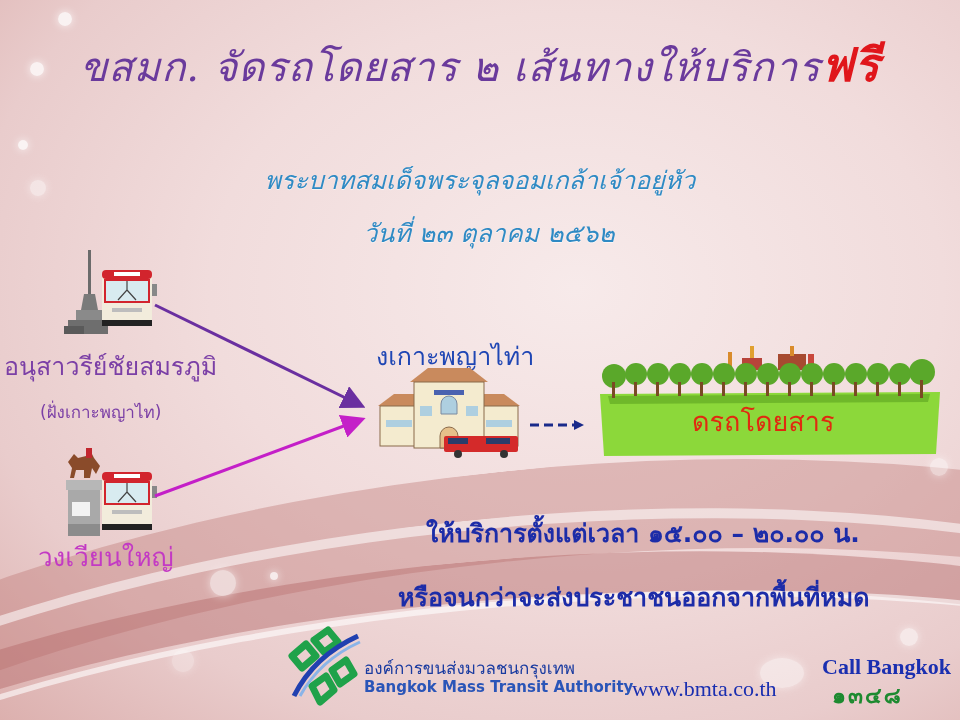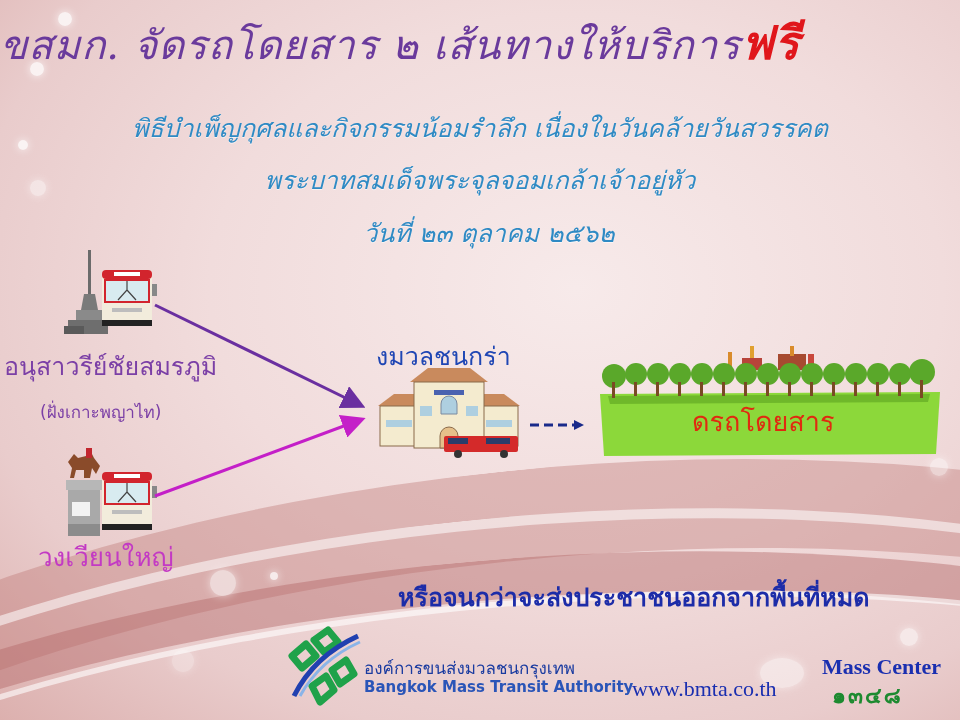--- a/index.html
+++ b/index.html
@@ -15,21 +15,21 @@
   .sw3 { left: -500px; top: 470px; width: 1900px; height: 700px;
     border: 90px solid rgba(190,120,118,0.40); border-left-color: transparent; border-bottom-color: transparent; transform: rotate(-6deg); }
   .sw4 { left: -420px; top: 520px; width: 1800px; height: 640px;
     border: 10px solid rgba(255,255,255,0.55); border-left-color: transparent; border-bottom-color: transparent; transform: rotate(-6deg); }
   .sw5 { left: -460px; top: 560px; width: 1850px; height: 620px;
     border: 40px solid rgba(180,105,105,0.45); border-left-color: transparent; border-bottom-color: transparent; transform: rotate(-5deg); }
   .sw6 { left: -380px; top: 600px; width: 1800px; height: 560px;
     border: 6px solid rgba(255,255,255,0.6); border-left-color: transparent; border-bottom-color: transparent; transform: rotate(-5deg); }
   .bokeh { position: absolute; border-radius: 50%; background: rgba(255,255,255,0.75); box-shadow: 0 0 8px rgba(255,255,255,0.8); }
 
-  .title { position: absolute; left: 0; right: 0; top: 6px; 
+  .title { position: absolute; left: 0; right: 0; top: 28px; text-align: center;
     font-family: "DejaVu Serif", "Liberation Serif", serif; font-style: italic;
     font-size: 40px; color: #6a3a9c; letter-spacing: 1px; white-space: nowrap; }
   .title .free { color: #e0161b; font-weight: bold; font-size: 46px; }
   .subtitle { position: absolute; left: 0; right: 0; text-align: center;
     font-family: "DejaVu Serif", "Liberation Serif", serif; font-style: italic;
     color: #2f8ac4; font-size: 25px; white-space: nowrap; text-shadow: 0 1px 0 rgba(255,255,255,0.6); }
   .sub1 { top: 108px; }
   .sub2 { top: 160px; }
   .sub3 { top: 213px; padding-left: 18px; }
 
@@ -68,21 +68,20 @@
   <div class="bokeh" style="left:210px;top:570px;width:26px;height:26px;opacity:.7"></div>
   <div class="bokeh" style="left:270px;top:572px;width:8px;height:8px"></div>
   <div class="bokeh" style="left:172px;top:650px;width:22px;height:22px;opacity:.4"></div>
   <div class="bokeh" style="left:760px;top:658px;width:44px;height:30px;opacity:.6"></div>
   <div class="bokeh" style="left:900px;top:628px;width:18px;height:18px;opacity:.7"></div>
   <div class="bokeh" style="left:930px;top:458px;width:18px;height:18px;opacity:.6"></div>
 
   <div class="title">
     <span>ขสมก. จัดรถโดยสาร ๒ เส้นทางให้บริการ</span><span class="free">ฟรี</span>
   </div>
-  <div class="subtitle sub1">พิธีบำเพ็ญกุศลและกิจกรรมน้อมรำลึก  เนื่องในวันคล้ายวันสวรรคต</div>
   <div class="subtitle sub2">พระบาทสมเด็จพระจุลจอมเกล้าเจ้าอยู่หัว</div>
   <div class="subtitle sub3">วันที่ ๒๓ ตุลาคม ๒๕๖๒</div>
 
   <svg class="icon" style="left:62px;top:250px" width="96" height="86" viewBox="0 0 96 86">
     <rect x="26" y="0" width="3" height="44" fill="#6b6b6b"></rect>
     <polygon points="22,44 33,44 36,60 19,60" fill="#7a7a7a"></polygon>
     <rect x="14" y="60" width="28" height="10" fill="#8a8a8a"></rect>
     <rect x="6" y="70" width="40" height="14" fill="#6e6e6e"></rect>
     <rect x="2" y="76" width="20" height="8" fill="#5a5a5a"></rect>
     <rect x="40" y="20" width="50" height="56" rx="4" fill="#f2ecdc"></rect>
@@ -121,21 +120,21 @@
           <polygon points="0,0 8,4 0,8" fill="#6a2fa0"></polygon>
         </marker>
       <marker id="ah2" markerWidth="8" markerHeight="8" refX="6" refY="4" orient="auto">
           <polygon points="0,0 8,4 0,8" fill="#c41fc8"></polygon>
         </marker>
     </defs>
     <line x1="5" y1="15" x2="210" y2="115" stroke="#6a2fa0" stroke-width="3" marker-end="url(#ah1)"></line>
     <line x1="5" y1="206" x2="210" y2="130" stroke="#c41fc8" stroke-width="3" marker-end="url(#ah2)"></line>
   </svg>
 
-  <div class="label lbl-lottery">งมวลชนกร่า</div>
+  <div class="label lbl-lottery">งเกาะพญาไท่า</div>
   <svg class="icon" style="left:374px;top:366px" width="150" height="96" viewBox="0 0 150 96">
     <polygon points="4,40 20,28 44,28 44,40" fill="#c98a5d"></polygon>
     <polygon points="146,40 130,28 106,28 106,40" fill="#c98a5d"></polygon>
     <rect x="6" y="40" width="40" height="40" fill="#f4ebcf" stroke="#8a6a4a"></rect>
     <rect x="104" y="40" width="40" height="40" fill="#f4ebcf" stroke="#8a6a4a"></rect>
     <polygon points="36,16 54,2 96,2 114,16" fill="#c98a5d"></polygon>
     <rect x="40" y="16" width="70" height="66" fill="#f4ebcf" stroke="#8a6a4a"></rect>
     <rect x="60" y="24" width="30" height="5" fill="#4a62b0"></rect>
     <path d="M67 38 a8 8 0 0 1 16 0 v10 h-16 z" fill="#aecfe0" stroke="#7a8aa0"></path>
     <rect x="12" y="54" width="26" height="7" fill="#aecfe0"></rect>
@@ -194,30 +193,31 @@
         <rect x="210" y="38" width="3" height="14"></rect>
         <rect x="232" y="38" width="3" height="14"></rect>
         <rect x="254" y="38" width="3" height="14"></rect>
       <rect x="276" y="38" width="3" height="14"></rect>
         <rect x="298" y="38" width="3" height="14"></rect>
         <rect x="320" y="36" width="3" height="18"></rect>
     </g>
   </svg>
   <div class="label lbl-sanamluang">ดรถโดยสาร</div>
 
+  <div class="svc1">ให้บริการตั้งแต่เวลา ๑๕.๐๐ – ๒๐.๐๐  น.</div>
   <div class="svc2">หรือจนกว่าจะส่งประชาชนออกจากพื้นที่หมด</div>
 
   <svg class="icon" style="left:284px;top:626px" width="80" height="84" viewBox="0 0 80 84">
     <g fill="none" stroke="#1fa24a" stroke-width="7" stroke-linejoin="round">
       <path d="M8 30 L22 18 L32 30 L18 42 Z"></path>
       <path d="M30 14 L44 4 L54 16 L40 26 Z"></path>
       <path d="M48 44 L62 34 L70 48 L56 58 Z"></path>
       <path d="M28 60 L42 50 L50 64 L36 76 Z"></path>
     </g>
     <path d="M10 70 Q30 30 74 10" stroke="#2040b0" stroke-width="5" fill="none"></path>
     <path d="M16 70 Q36 34 76 16" stroke="#8ab4e8" stroke-width="3" fill="none"></path>
   </svg>
   <div class="org-th">องค์การขนส่งมวลชนกรุงเทพ</div>
   <div class="org-en">Bangkok Mass Transit Authority</div>
   <div class="web">www.bmta.co.th</div>
-  <div class="cc-label">Mass Center</div>
+  <div class="cc-label">Call Bangkok</div>
   <div class="cc-num">๑๓๔๘</div>
 </div>
 
 </body></html>

